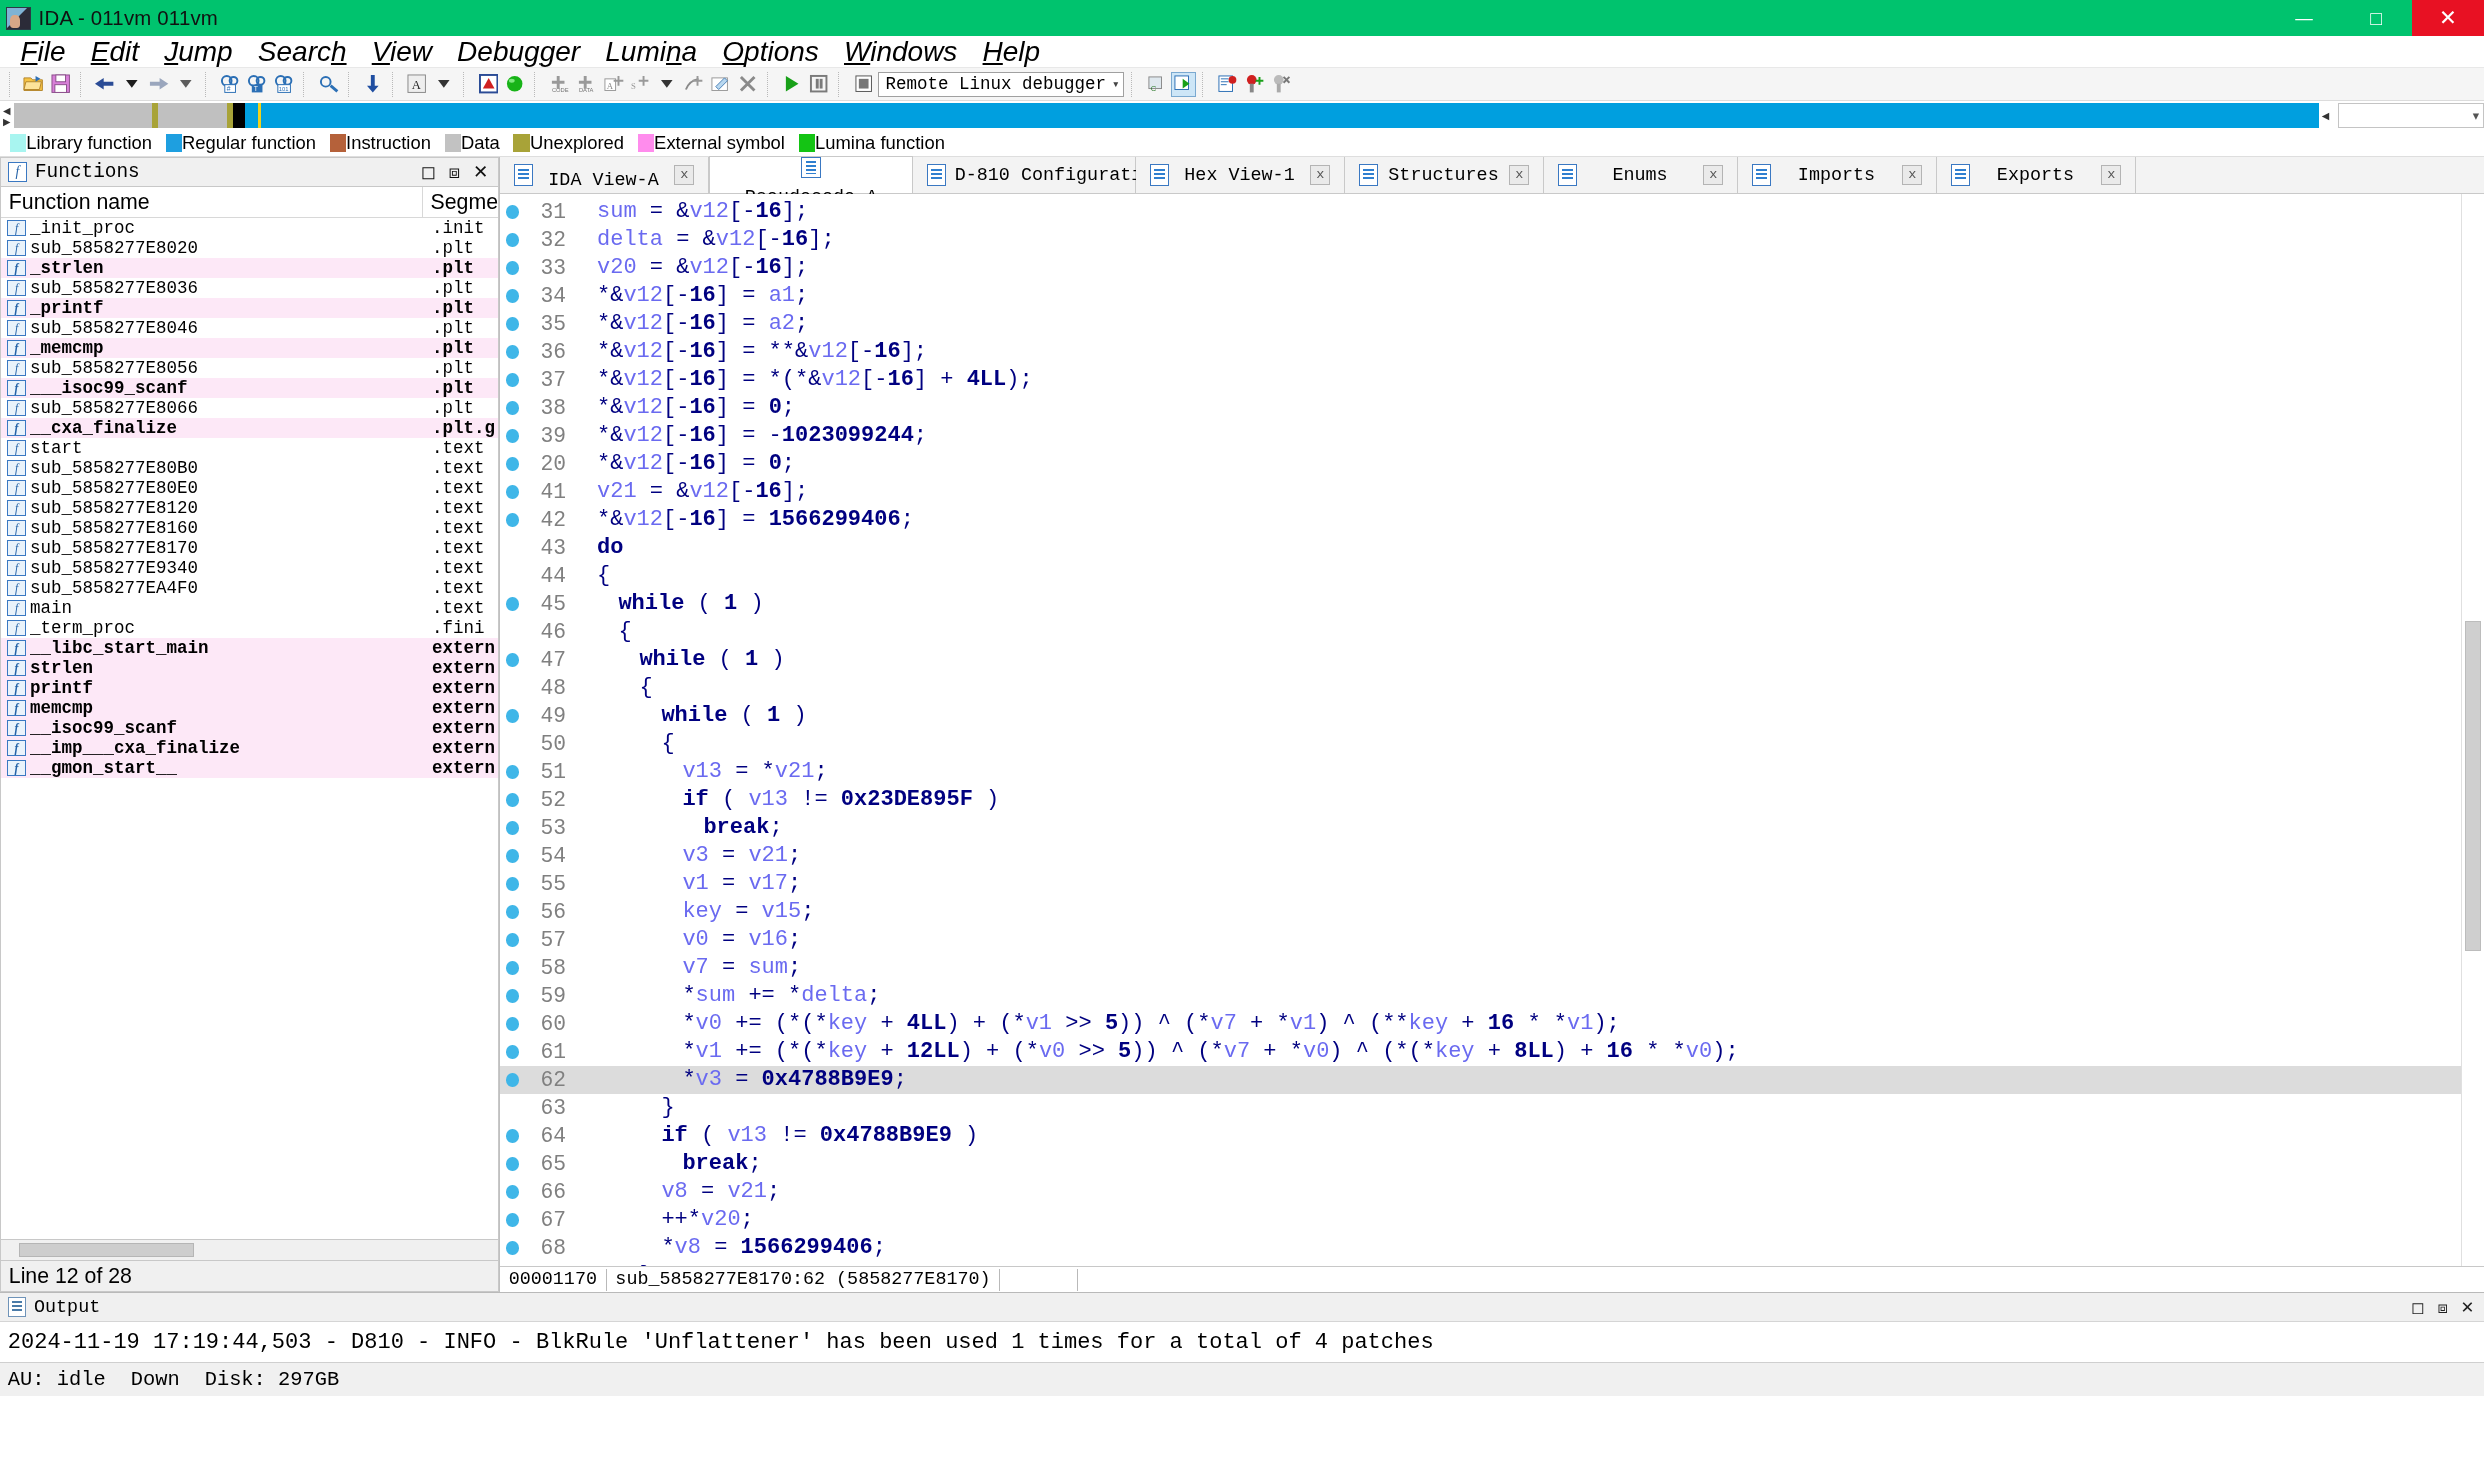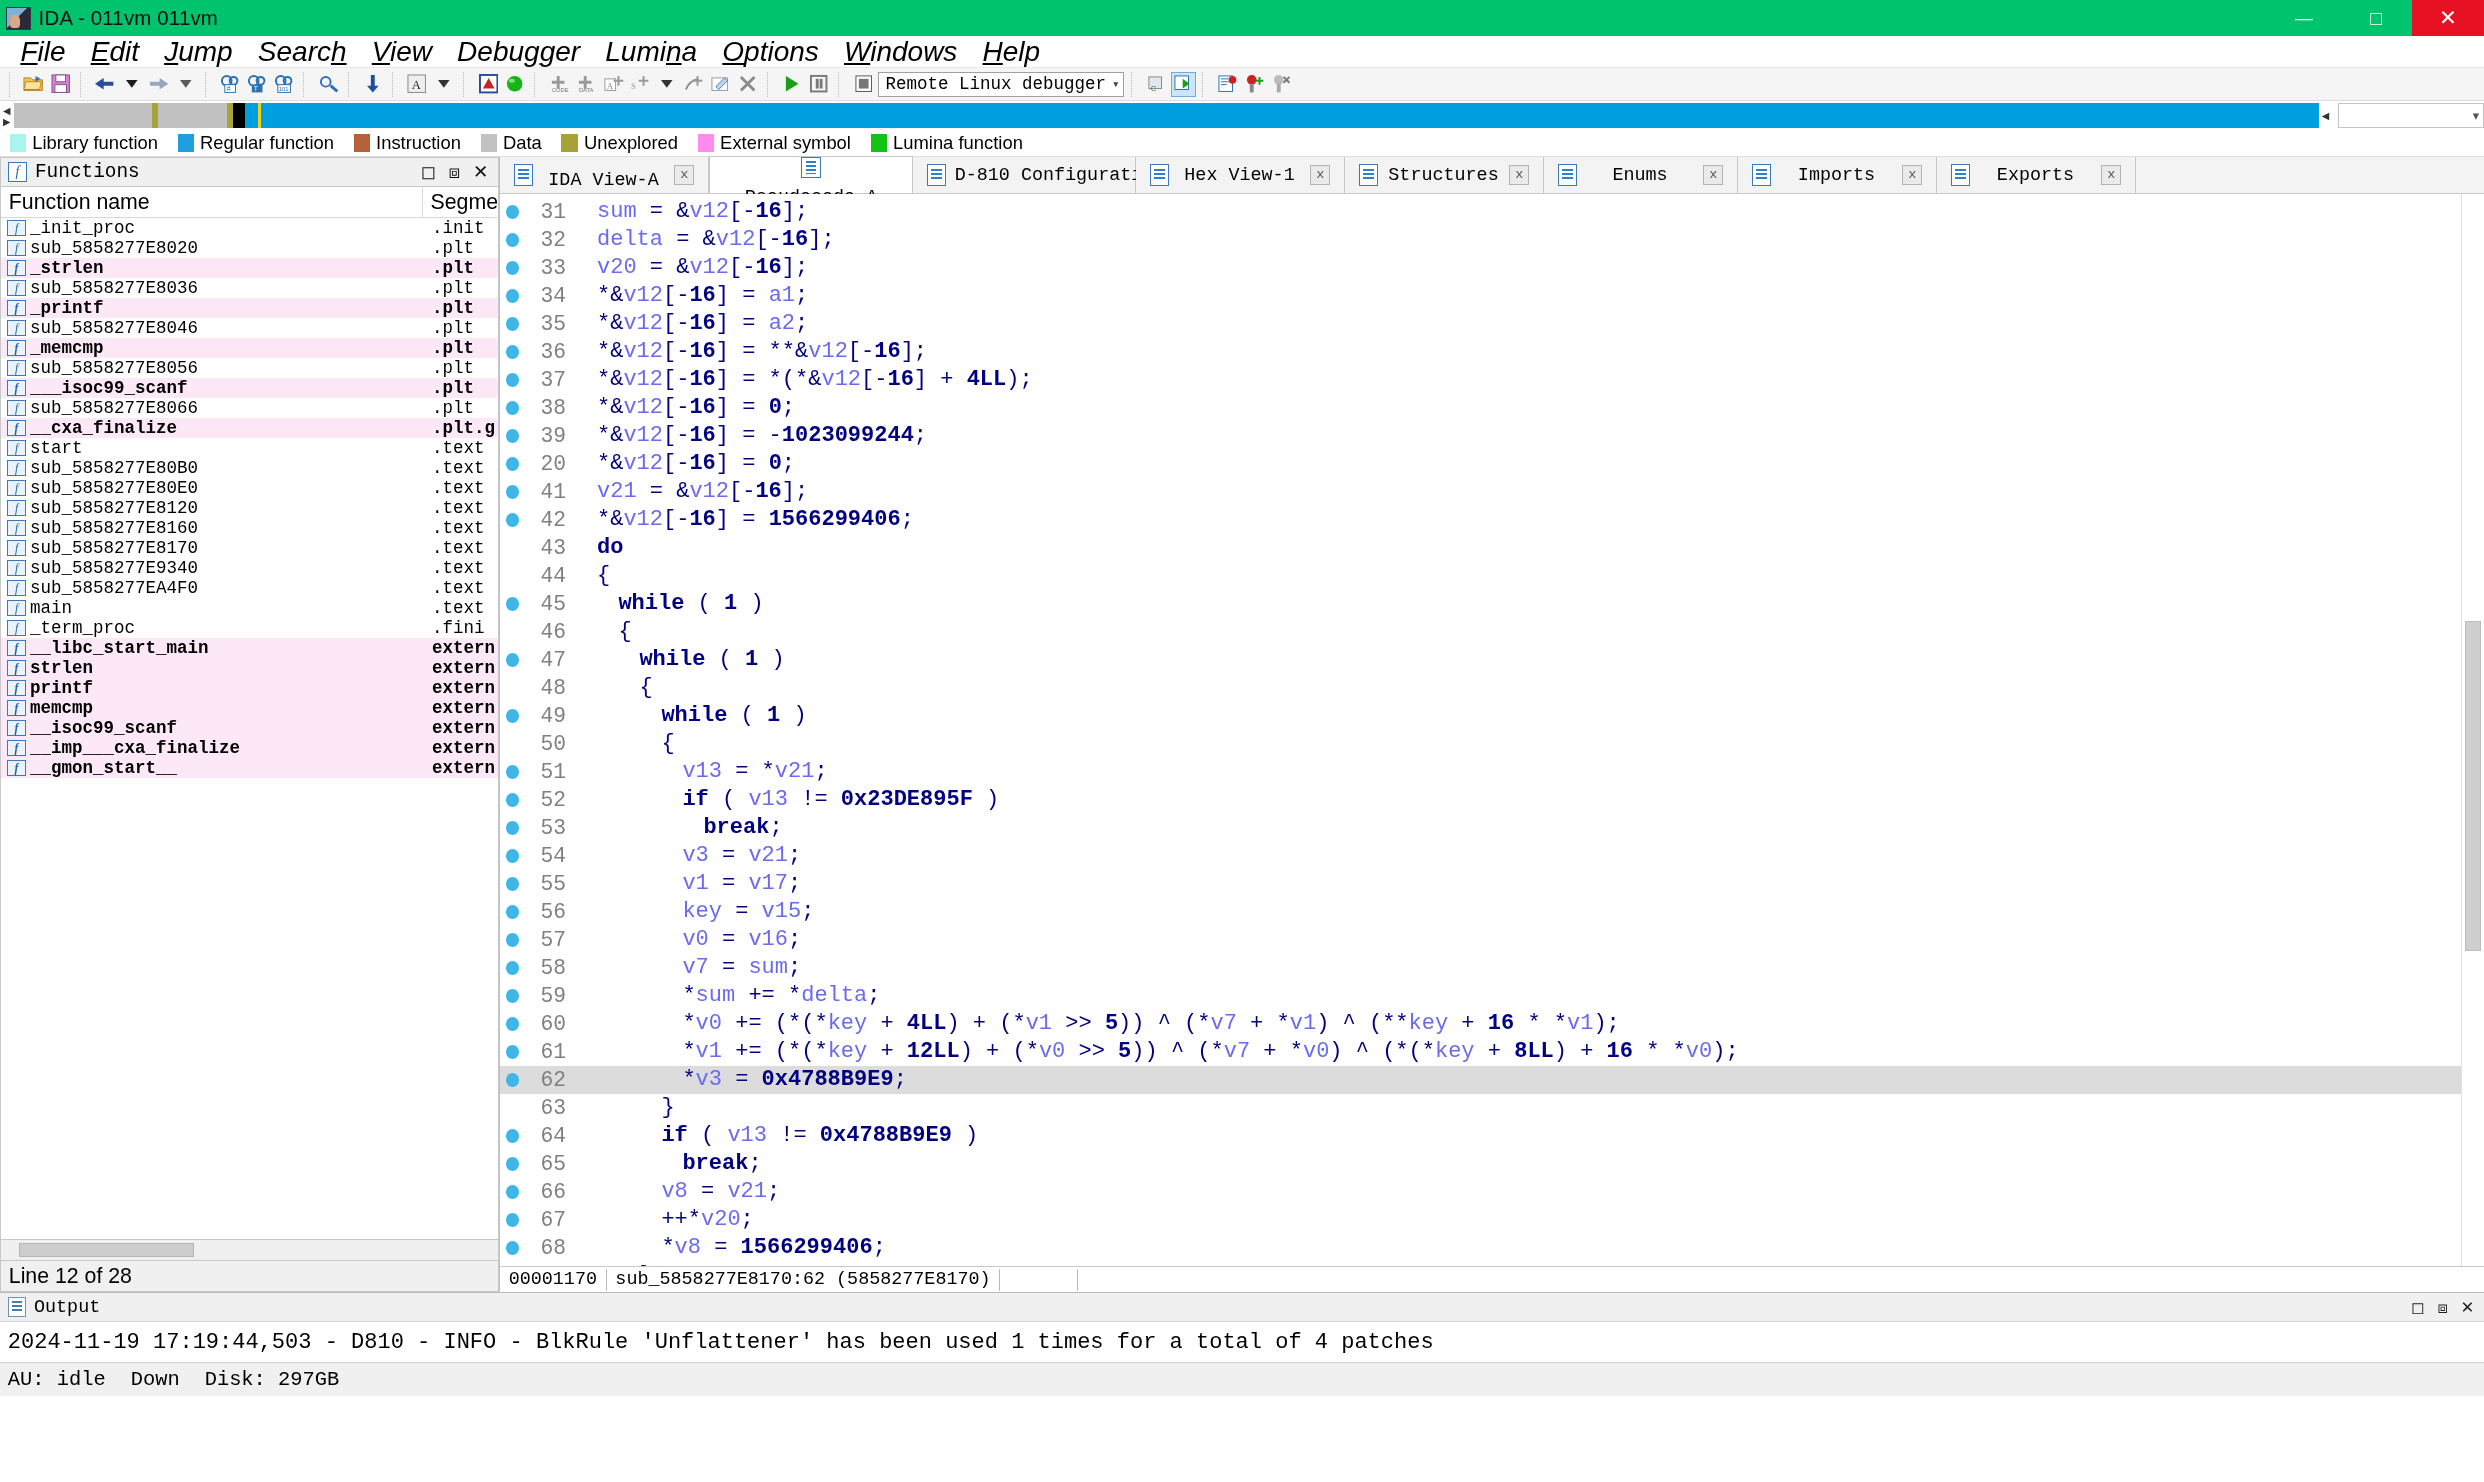--- a/index.html
+++ b/index.html
@@ -48,21 +48,21 @@
              padding:1.9px 0; position:relative; }
   .nav-arrow { width:13.6px; display:flex; flex-direction:column; justify-content:center;
                align-items:center; font-size:9.7px; color:#333; }
   #navstrip { flex:1; height:25px; position:relative; display:flex; }
   #navstrip .seg { height:100%; }
   #navright { width:146px; border:1px solid #c4c4c4; background:#fff; margin-left:5.8px;
               display:flex; align-items:center; justify-content:flex-end; padding-right:3.9px;
               font-size:12.6px; color:#555;}
 
   
-  #legend { height:27px; display:flex; align-items:center; gap:6px; padding-left:9.7px;
+  #legend { height:27px; display:flex; align-items:center; gap:0; padding-left:9.7px;
             font-size:18.4px; font-family:"Liberation Sans", sans-serif; border-bottom:1px solid #dedede;}
   #legend .sw { width:16.5px; height:18.4px; display:inline-block; }
   #legend .lab { margin-right:13.6px; color:#000; }
 
   
   #main { display:flex; height:1135px; }
 
   
   #funcpanel { width:500px; display:flex; flex-direction:column; border-right:1px solid #c0c0c0;}
   #funchdr { height:29px; background:#f0f0f0; display:flex; align-items:center;

